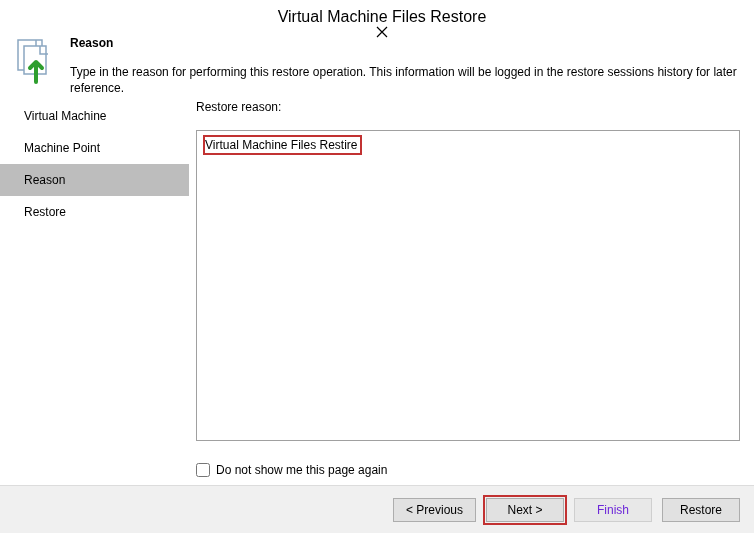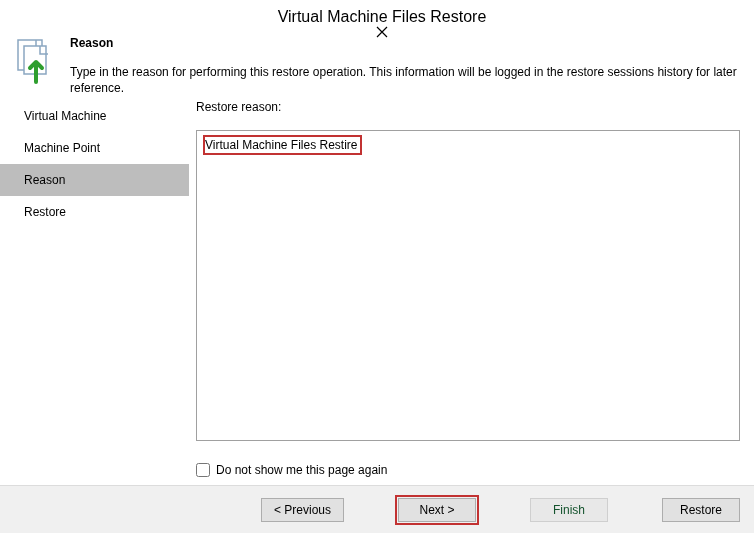--- a/index.html
+++ b/index.html
@@ -128,29 +128,28 @@
       height: 24px;
       border: 1px solid #adadad;
       background: #e1e1e1;
       font-size: 12px;
       color: #000;
       padding: 0 12px;
       cursor: pointer;
       display: inline-flex;
       align-items: center;
       justify-content: center;
-      margin-left: 44px;
     }
     .btn.highlighted {
       outline: 2px solid #c23232;
       outline-offset: 1px;
       text-align: right;
     }
     .btn.disabled {
-      color: #14532d;
+      color: #6d28d9;
       border-color: #cfcfcf;
       background: #e8e8e8;
       cursor: default;
     }
   </style>
 </head>
 <body>
 
 <div class="titlebar">
   <span class="title">Virtual Machine Files Restore</span>

